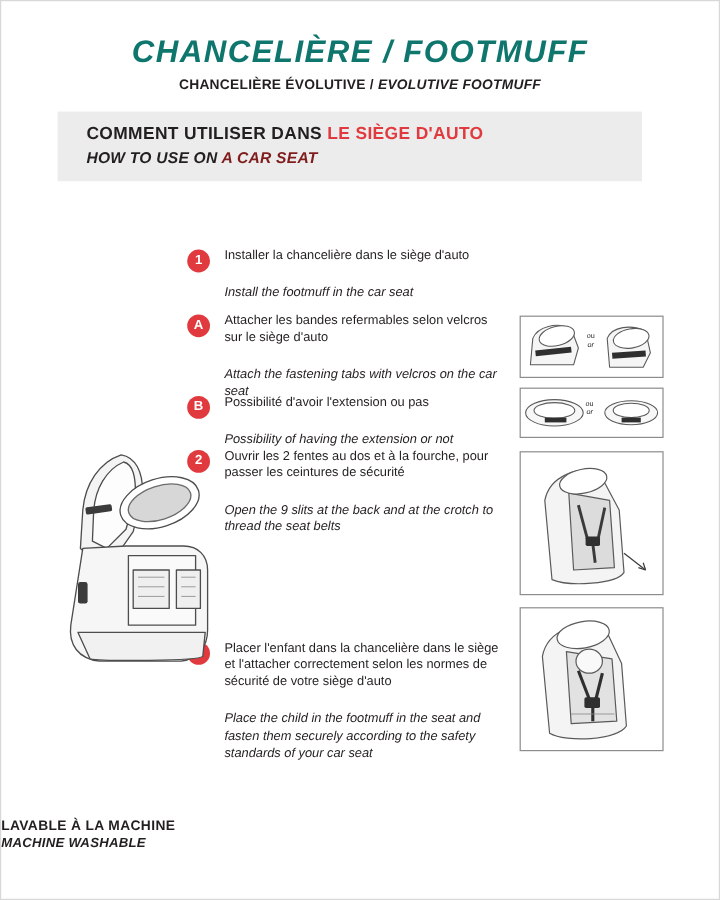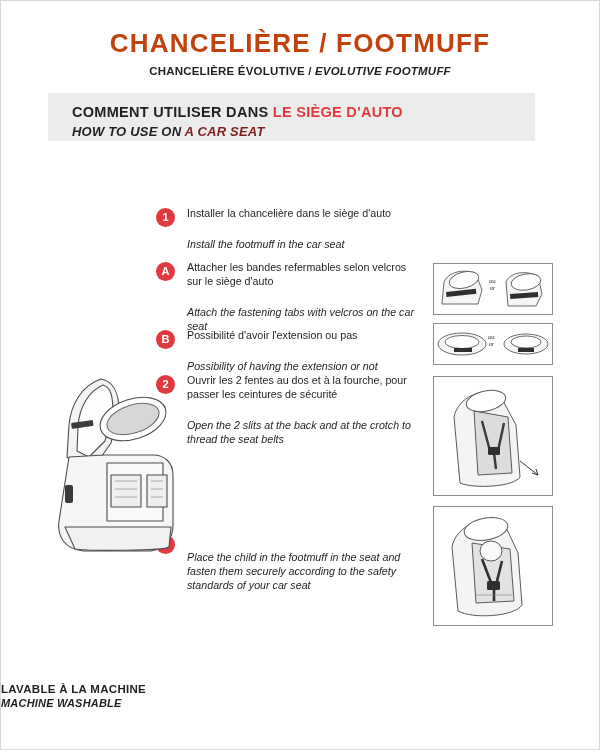--- a/index.html
+++ b/index.html
@@ -26,40 +26,41 @@
 
   
   .header {
     text-align: center;
     padding-top: 28px;
   }
   .title-main {
     font-size: 26px;
     font-weight: bold;
     letter-spacing: 1.2px;
-    color: #c2410c;
+    color: #0f766e;
     line-height: 1.1;
+    font-style: italic;
   }
   .title-sub {
     margin-top: 7px;
     font-size: 11.5px;
     font-weight: bold;
     letter-spacing: 0.2px;
     color: #231f20;
   }
   .title-sub .it {
     font-style: italic;
     font-weight: bold;
   }
 
   
   .banner {
     position: absolute;
     left: 47px; top: 92px;
-    width: 487px; height: 48px;
+    width: 487px; height: 58px;
     background: #ececec;
   }
   .banner-inner {
     padding: 11px 0 0 24px;
   }
   .banner-l1 {
     font-size: 14.5px;
     font-weight: bold;
     letter-spacing: 0.3px;
   }
@@ -204,27 +205,28 @@
       <div class="step-text">
         <span class="fr">Possibilité d'avoir l'extension ou pas</span>
         <span class="en">Possibility of having the extension or not</span>
       </div>
     </div>
 
     <div class="step s2">
       <div class="badge">2</div>
       <div class="step-text">
         <span class="fr">Ouvrir les 2 fentes au dos et à la fourche, pour passer les ceintures de sécurité</span>
-        <span class="en">Open the 2 slits at the back and at the crotch to thread the seat belts</span>
+        <span class="en">Open the 9 slits at the back and at the crotch to thread the seat belts</span>
       </div>
     </div>
 
     <div class="step s3">
       <div class="badge">3</div>
       <div class="step-text">
+        <span class="fr">Placer l'enfant dans la chancelière dans le siège et l'attacher correctement selon les normes de sécurité de votre siège d'auto</span>
         <span class="en">Place the child in the footmuff in the seat and fasten them securely according to the safety standards of your car seat</span>
       </div>
     </div>
 
   </div>
 
   <div class="big-illus">
     <svg width="160" height="190" viewBox="0 0 160 190" xmlns="http://www.w3.org/2000/svg">
       <g fill="#ffffff" stroke="#4d4d4d" stroke-width="1.1" stroke-linejoin="round">
 

